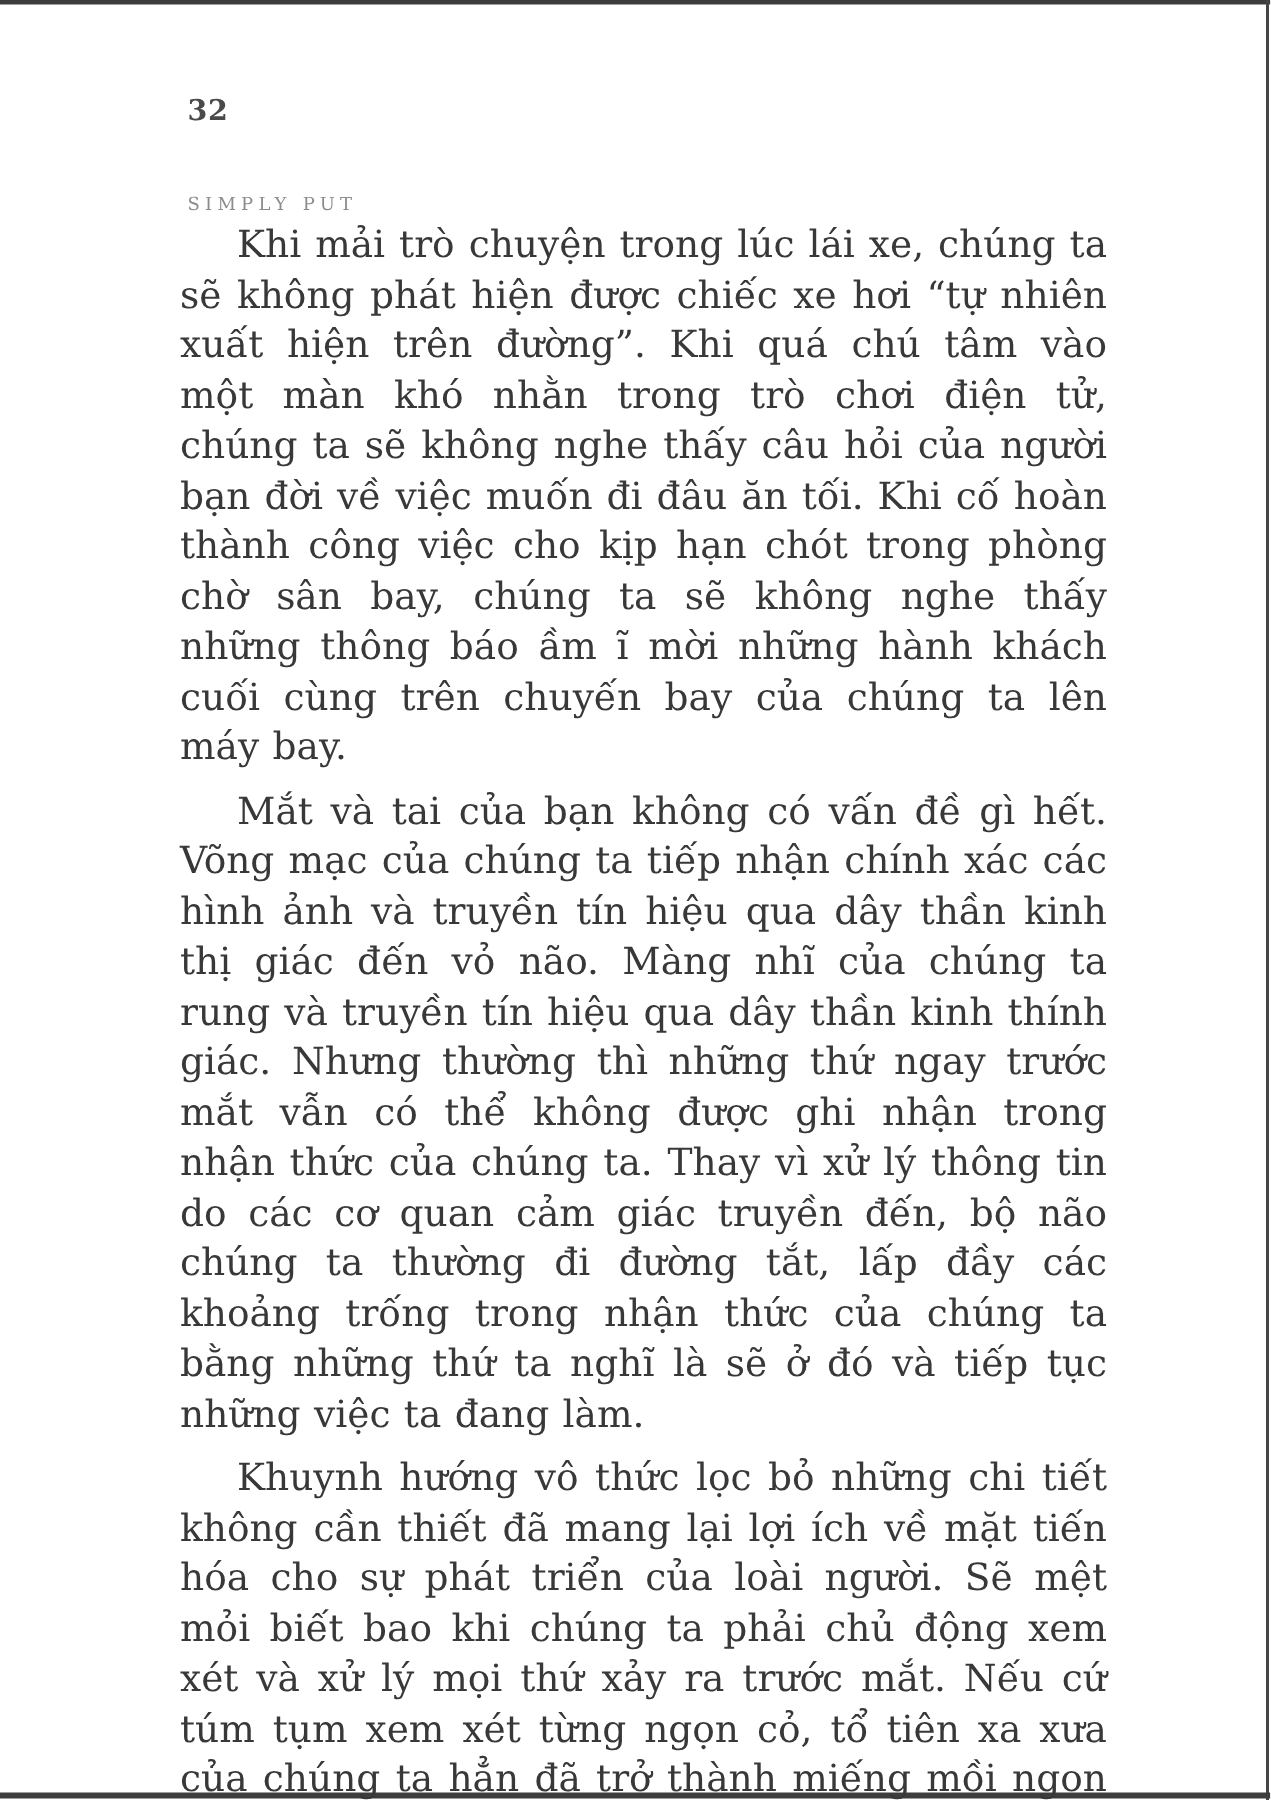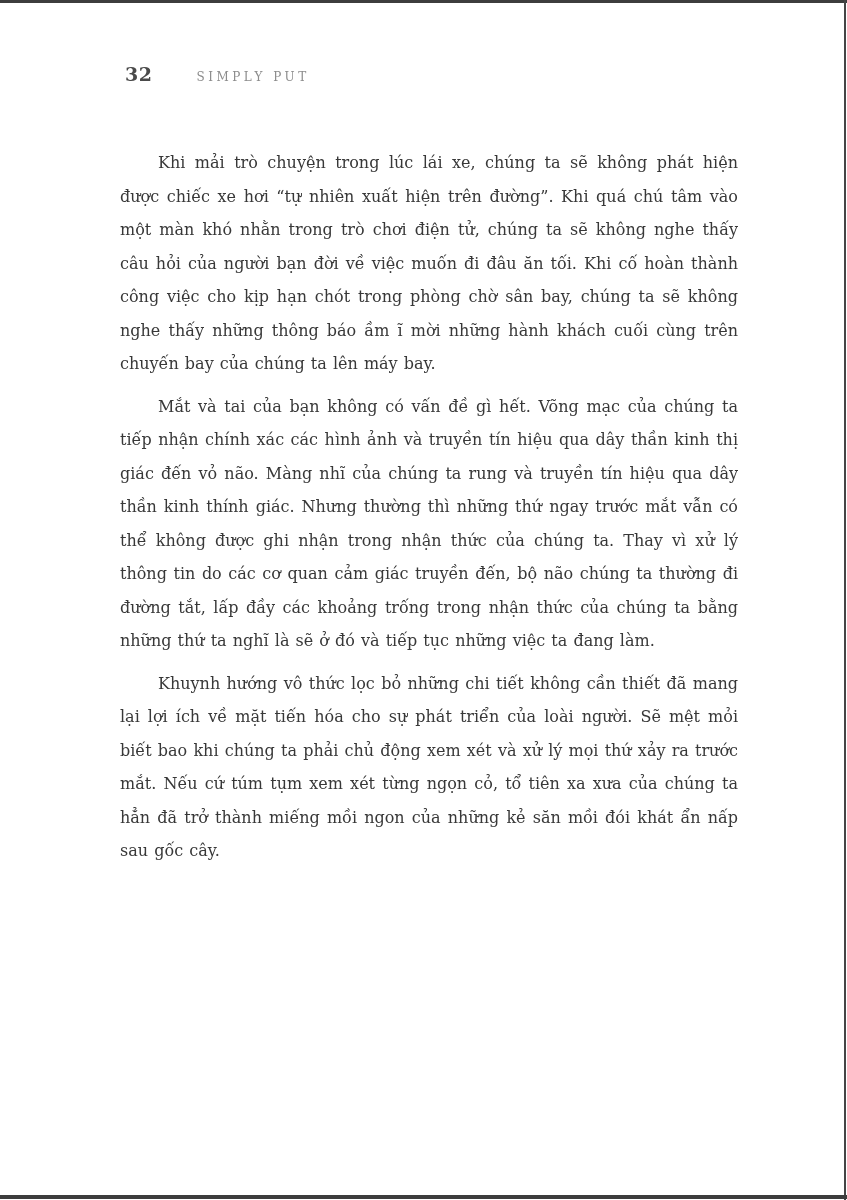--- a/index.html
+++ b/index.html
@@ -35,20 +35,21 @@
     background: #3d3d3d;
   }
   
   .running-header {
     position: absolute;
     top: 63px;
     left: 125px;
     display: flex;
     align-items: baseline;
     gap: 44px;
+    flex-direction: column;
   }
   .page-number {
     font-size: 19px;
     font-weight: 700;
     color: #4a4a4a;
     letter-spacing: 0.5px;
   }
   .running-head {
     font-size: 12px;
     font-weight: 400;
@@ -57,21 +58,21 @@
   }
   
   .text-block {
     position: absolute;
     top: 146px;
     left: 120px;
     width: 618px;
   }
   .text-block p {
     margin: 0 0 9px 0;
-    font-size: 16px;
+    font-size: 25px;
     line-height: 33.5px;
     color: #383838;
     text-align: justify;
     text-indent: 38px;
     word-spacing: 1px;
   }
 </style>
 </head>
 <body>
 

